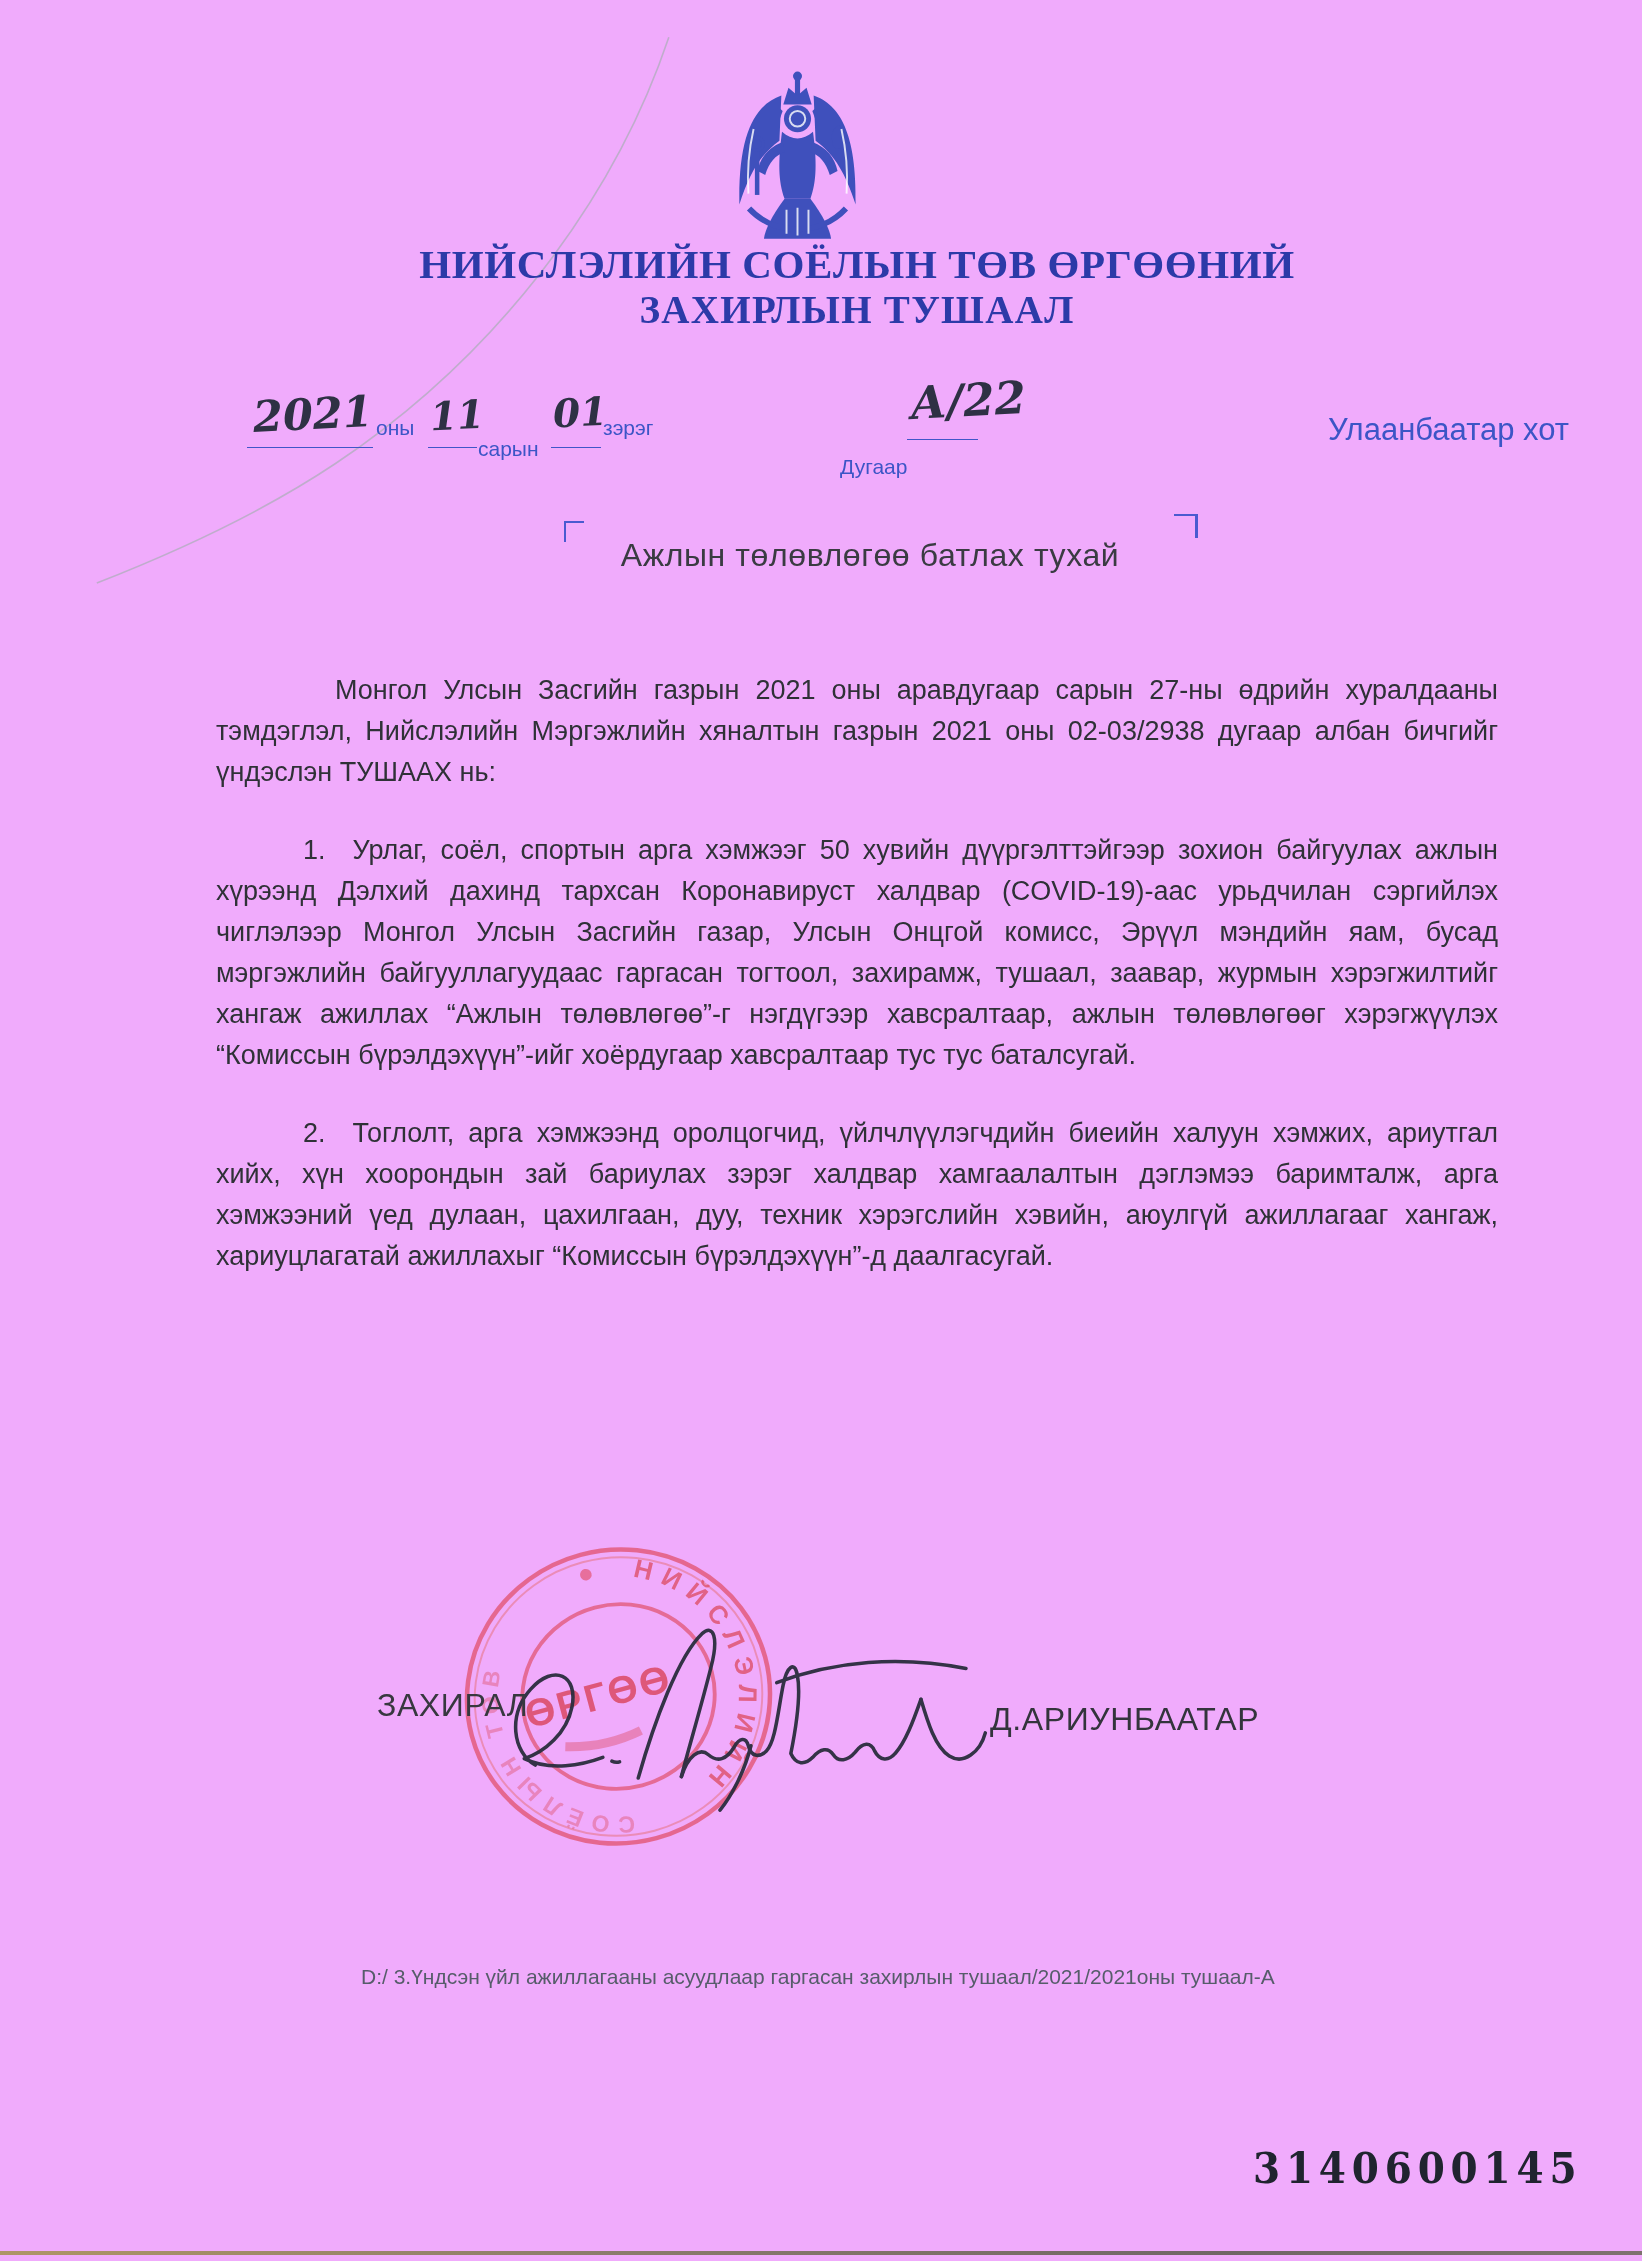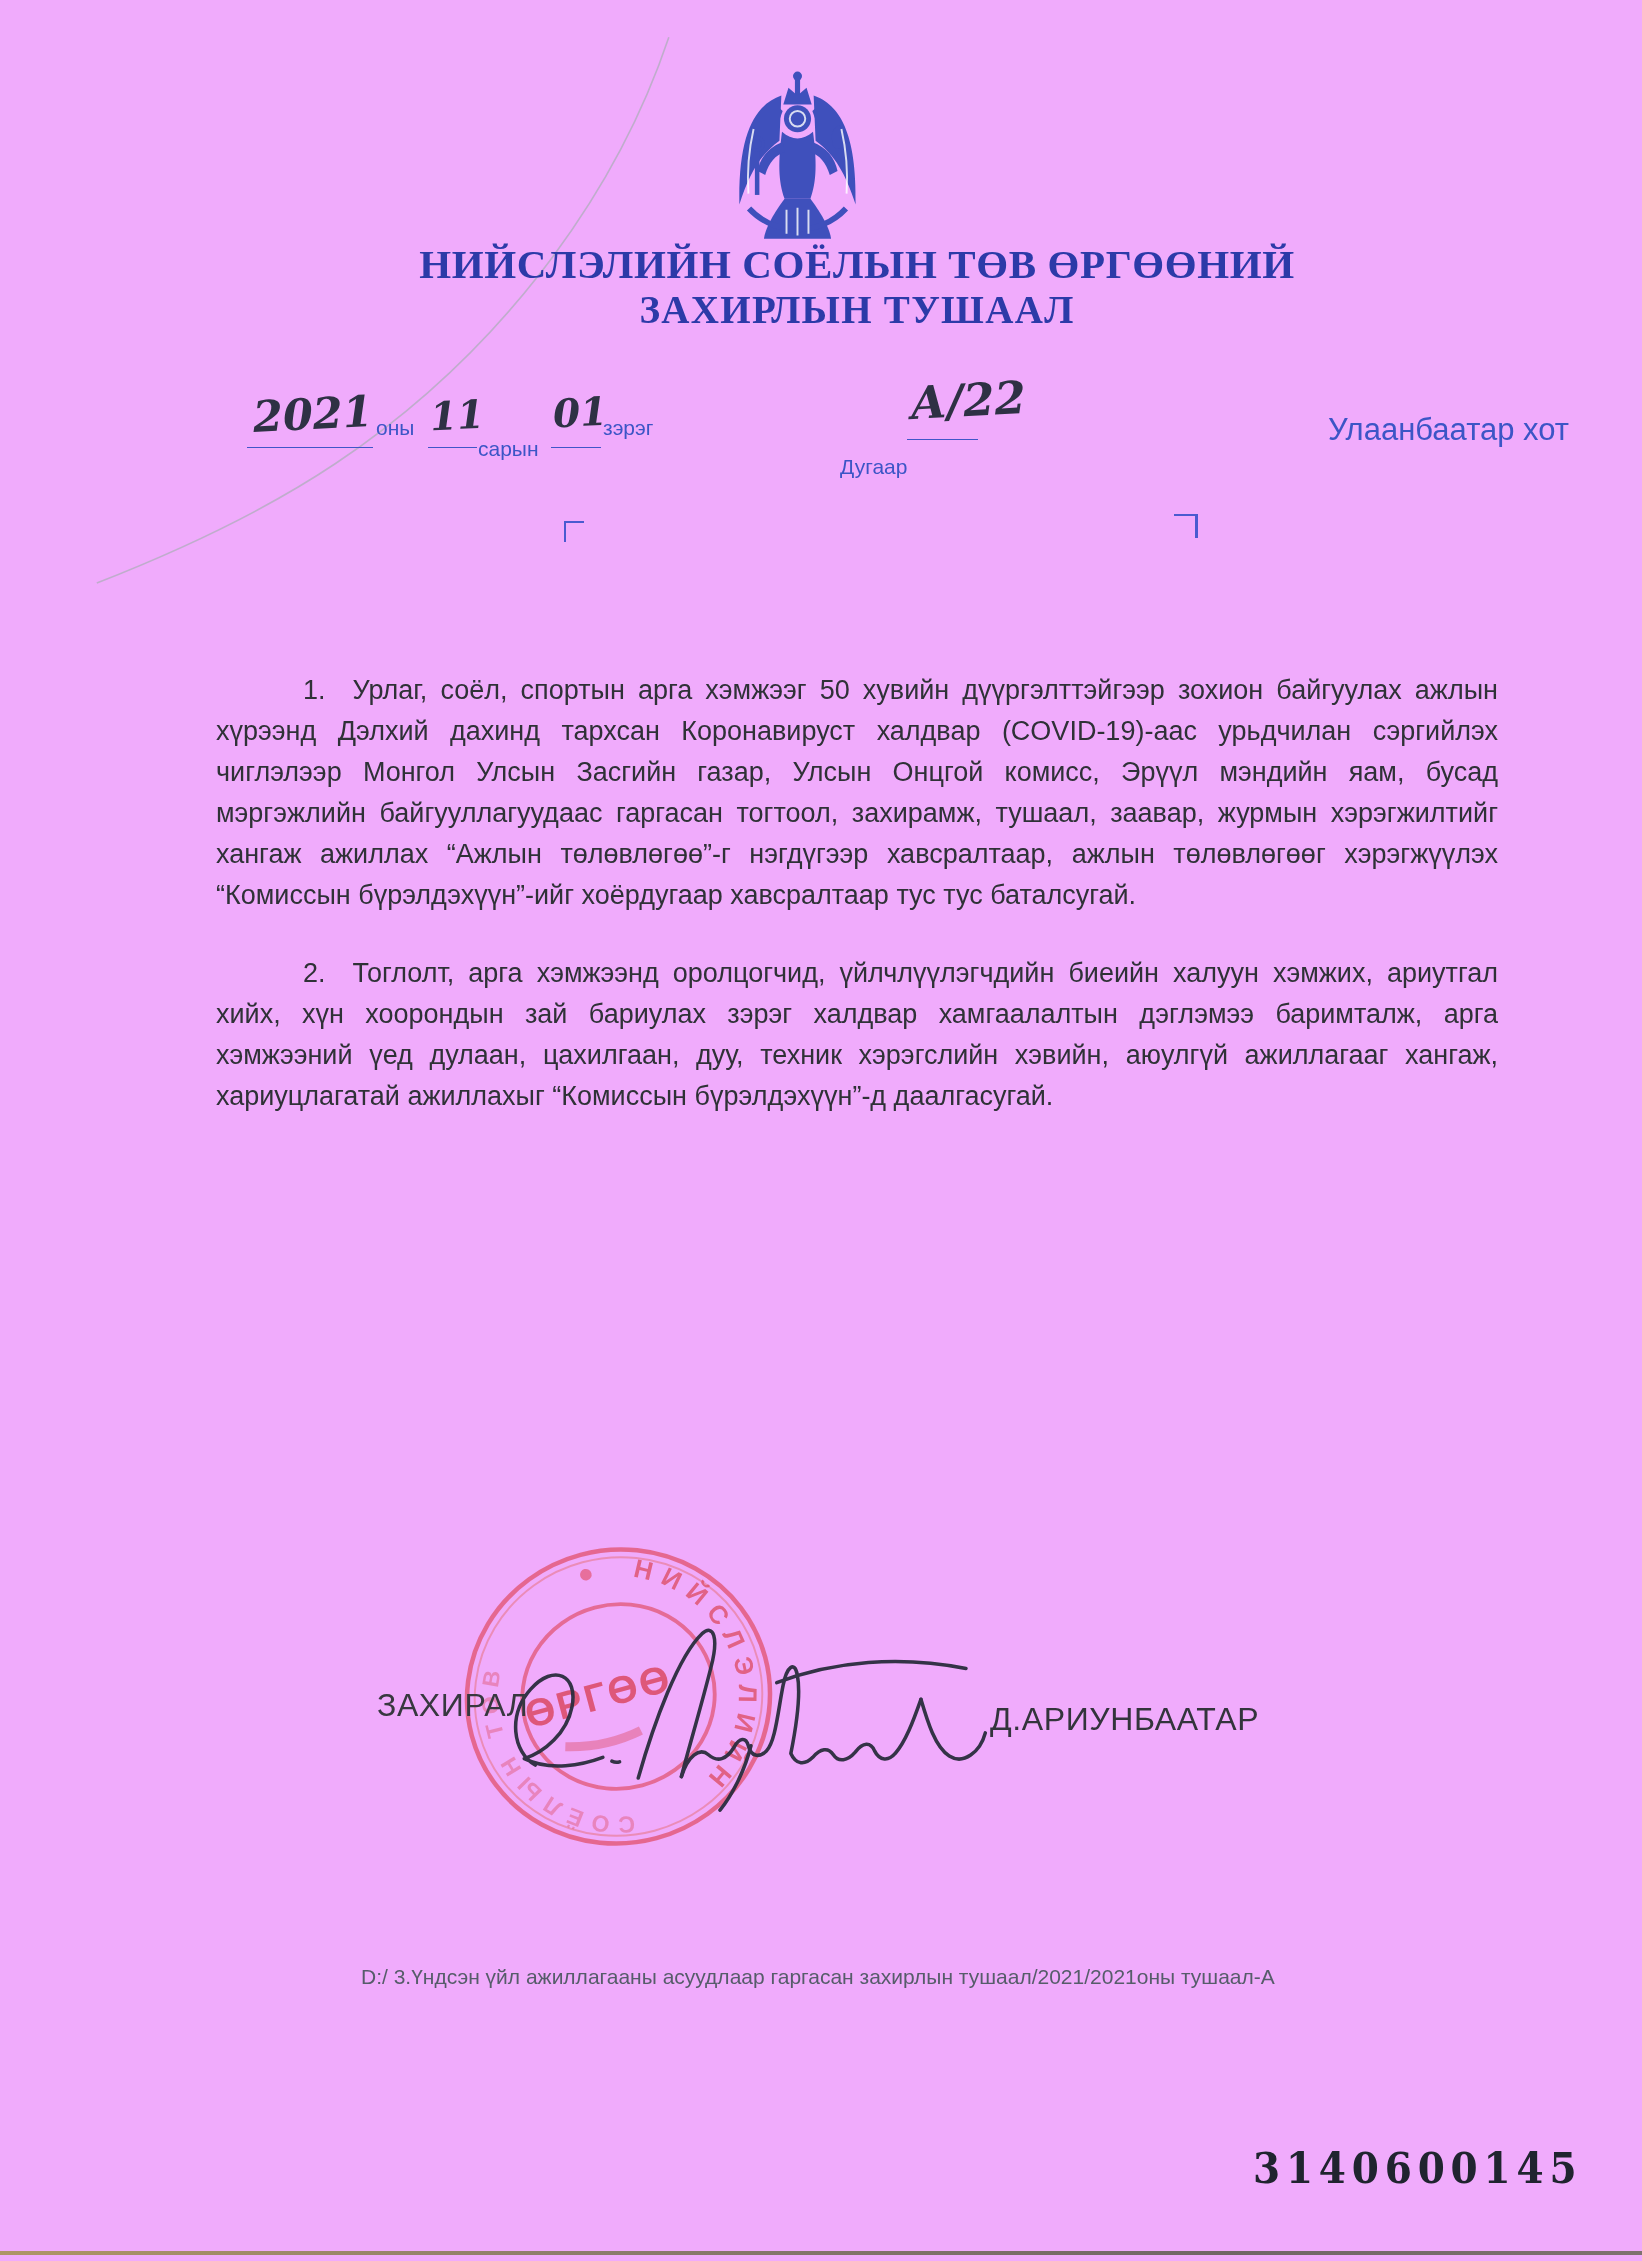--- a/index.html
+++ b/index.html
@@ -122,22 +122,24 @@
   <span class="meta-hand" style="left:553px;  top:389px; font-size:39px;">01</span>
   <span class="meta-label" style="left:603px;  top:416px;">зэрэг</span>
 
   <span class="meta-label" style="left:840px; top:426px;margin-top:29px;">Дугаар</span>
   <span class="meta-hand" style="left:910px; top:374px; font-size:45px;">А/22</span>
 
   <span class="meta-label" style="left:1328px; top:412px; font-size:31px;">Улаанбаатар хот</span>
 
   <div class="bracket-left"></div>
   <div class="bracket-right"></div>
+  <div class="subject-text">Ажлын төлөвлөгөө батлах тухай</div>
 
   <div class="body-block">
+    <p class="intro">Монгол Улсын Засгийн газрын 2021 оны аравдугаар сарын 27-ны өдрийн хуралдааны тэмдэглэл, Нийслэлийн Мэргэжлийн хяналтын газрын 2021 оны 02-03/2938 дугаар албан бичгийг үндэслэн ТУШААХ нь:</p>
     <p class="item">1. Урлаг, соёл, спортын арга хэмжээг 50 хувийн дүүргэлттэйгээр зохион байгуулах ажлын хүрээнд Дэлхий дахинд тархсан Коронавируст халдвар (COVID-19)-аас урьдчилан сэргийлэх чиглэлээр Монгол Улсын Засгийн газар, Улсын Онцгой комисс, Эрүүл мэндийн яам, бусад мэргэжлийн байгууллагуудаас гаргасан тогтоол, захирамж, тушаал, заавар, журмын хэрэгжилтийг хангаж ажиллах “Ажлын төлөвлөгөө”-г нэгдүгээр хавсралтаар, ажлын төлөвлөгөөг хэрэгжүүлэх “Комиссын бүрэлдэхүүн”-ийг хоёрдугаар хавсралтаар тус тус баталсугай.</p>
     <p class="item">2. Тоглолт, арга хэмжээнд оролцогчид, үйлчлүүлэгчдийн биеийн халуун хэмжих, ариутгал хийх, хүн хоорондын зай бариулах зэрэг халдвар хамгаалалтын дэглэмээ баримталж, арга хэмжээний үед дулаан, цахилгаан, дуу, техник хэрэгслийн хэвийн, аюулгүй ажиллагааг хангаж, хариуцлагатай ажиллахыг “Комиссын бүрэлдэхүүн”-д даалгасугай.</p>
   </div>
 
   <div class="stamp-wrap">
     <svg viewBox="0 0 530 492" width="341" height="317">
       <defs>
         <path id="ringpath" d="M265,59 a187,187 0 1 1 -0.2,0"></path>
       </defs>
       <g transform="rotate(-15 265 246)">

